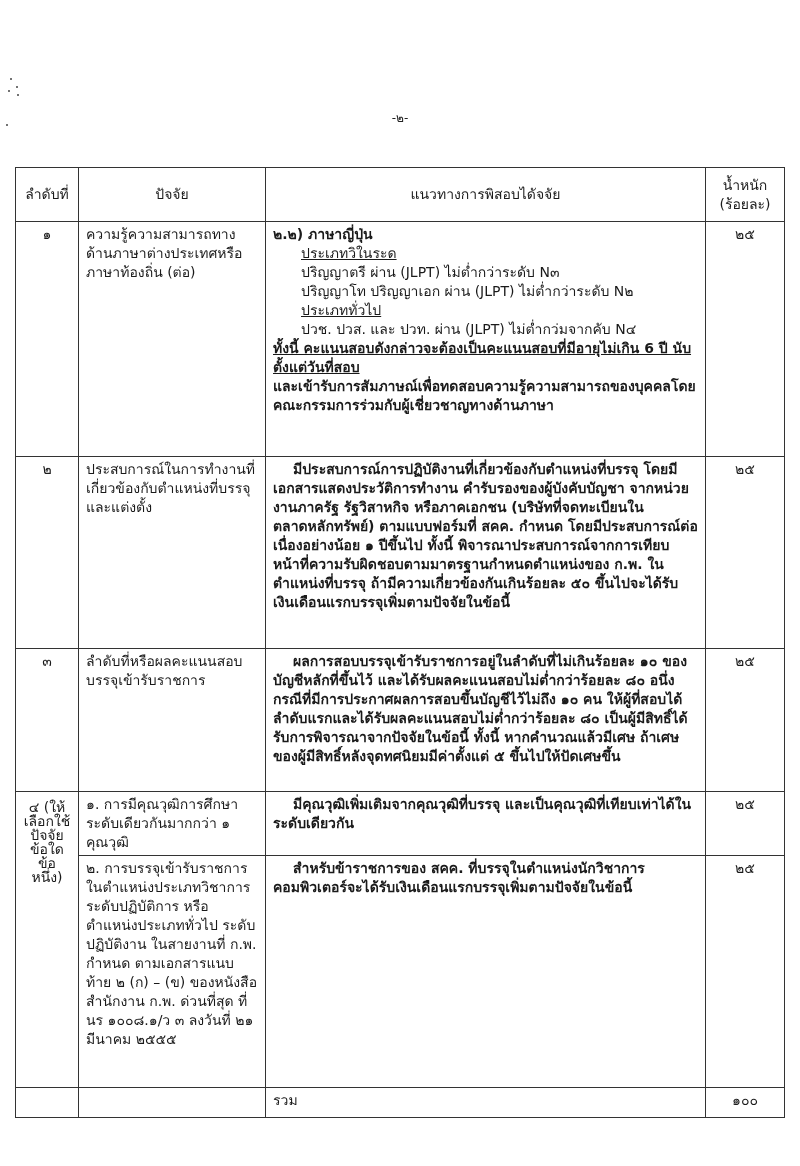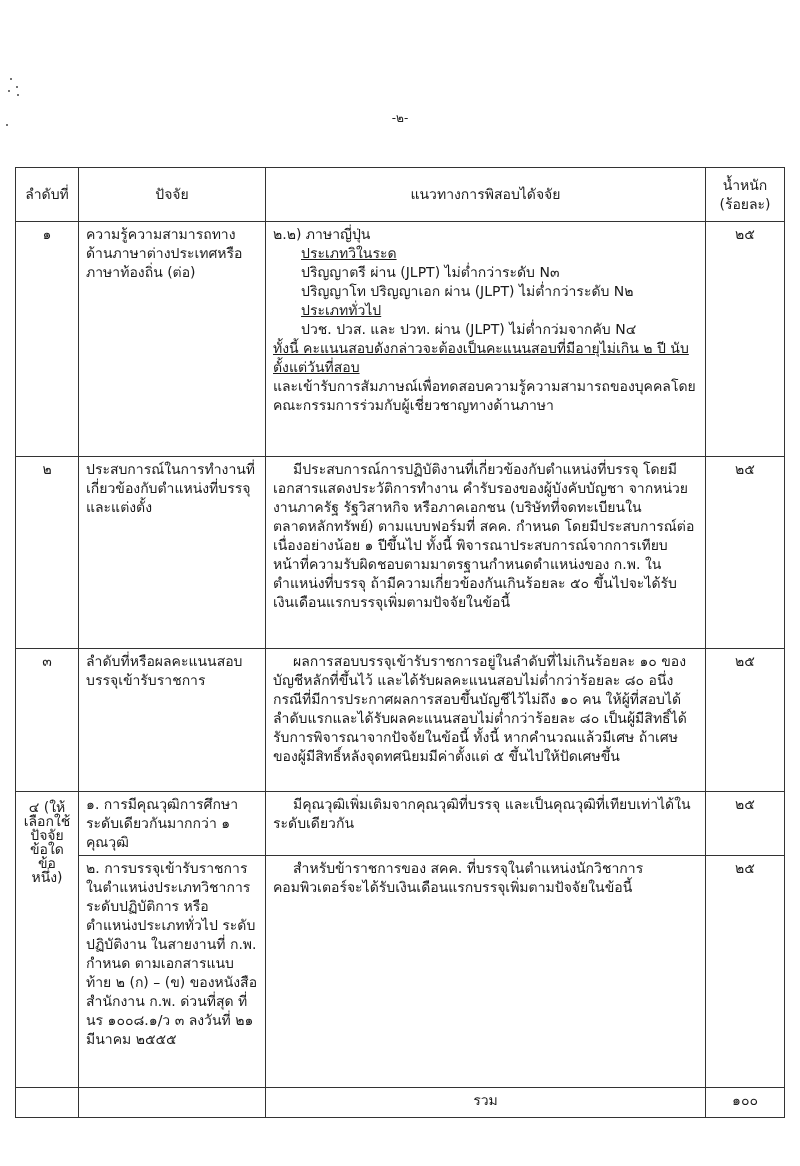--- a/index.html
+++ b/index.html
@@ -18,24 +18,24 @@
     border-collapse: collapse; table-layout: fixed; font-size: 14px; line-height: 19px;
   }
   table.doc td, table.doc th {
     border: 1.3px solid #333; vertical-align: top; padding: 3px 7px; font-weight: normal;
   }
   th { text-align: center; vertical-align: middle !important; }
   .c-num { text-align: center; }
   .c-w { text-align: center; }
   .u { text-decoration: underline; }
   .ind1 { padding-left: 28px; display: block; }
-  .ind0 { display: block; }
-  .para { text-indent: 20px; display: block; }
+  .ind0 { display: block; font-weight: bold; }
+  .para { text-indent: 20px; display: block; font-weight: bold; }
   .line { display: block; }
-  .total-label { text-align: center; }
+  .total-label { text-align: left; }
 </style>
 </head>
 <body>
 
 <div class="specks">
   <i style="left:4px;top:8px"></i>
     <i style="left:10px;top:16px"></i>
     <i style="left:2px;top:20px"></i>
   <i style="left:11px;top:24px"></i>
     <i style="left:0px;top:54px"></i>
@@ -64,21 +64,21 @@
   <tr style="height:235px">
     <td class="c-num">๑</td>
     <td>ความรู้ความสามารถทางด้านภาษาต่างประเทศหรือภาษาท้องถิ่น (ต่อ)</td>
     <td>
       <span class="ind0">๒.๒) ภาษาญี่ปุ่น</span>
       <span class="ind1 u">ประเภทวิในระด</span>
       <span class="ind1">ปริญญาตรี ผ่าน (JLPT) ไม่ต่ำกว่าระดับ N๓</span>
       <span class="ind1">ปริญญาโท ปริญญาเอก ผ่าน (JLPT) ไม่ต่ำกว่าระดับ N๒</span>
       <span class="ind1 u">ประเภททั่วไป</span>
       <span class="ind1">ปวช. ปวส. และ ปวท. ผ่าน (JLPT) ไม่ต่ำกว่มจากคับ N๔</span>
-      <span class="ind0 u">ทั้งนี้ คะแนนสอบดังกล่าวจะต้องเป็นคะแนนสอบที่มีอายุไม่เกิน ๒ ปี นับตั้งแต่วันที่สอบ</span>
+      <span class="ind0 u">ทั้งนี้ คะแนนสอบดังกล่าวจะต้องเป็นคะแนนสอบที่มีอายุไม่เกิน 6 ปี นับตั้งแต่วันที่สอบ</span>
       <span class="ind0">และเข้ารับการสัมภาษณ์เพื่อทดสอบความรู้ความสามารถของบุคคลโดยคณะกรรมการร่วมกับผู้เชี่ยวชาญทางด้านภาษา</span>
     </td>
     <td class="c-w">๒๕</td>
   </tr>
 
   <tr style="height:192px">
     <td class="c-num">๒</td>
     <td>ประสบการณ์ในการทำงานที่เกี่ยวข้องกับตำแหน่งที่บรรจุและแต่งตั้ง</td>
     <td>
           <span class="para">มีประสบการณ์การปฏิบัติงานที่เกี่ยวข้องกับตำแหน่งที่บรรจุ โดยมีเอกสารแสดงประวัติการทำงาน คำรับรองของผู้บังคับบัญชา จากหน่วยงานภาครัฐ รัฐวิสาหกิจ หรือภาคเอกชน (บริษัทที่จดทะเบียนในตลาดหลักทรัพย์) ตามแบบฟอร์มที่ สคค. กำหนด โดยมีประสบการณ์ต่อเนื่องอย่างน้อย ๑ ปีขึ้นไป ทั้งนี้ พิจารณาประสบการณ์จากการเทียบหน้าที่ความรับผิดชอบตามมาตรฐานกำหนดตำแหน่งของ ก.พ. ในตำแหน่งที่บรรจุ ถ้ามีความเกี่ยวข้องกันเกินร้อยละ ๕๐ ขึ้นไปจะได้รับเงินเดือนแรกบรรจุเพิ่มตามปัจจัยในข้อนี้</span>

